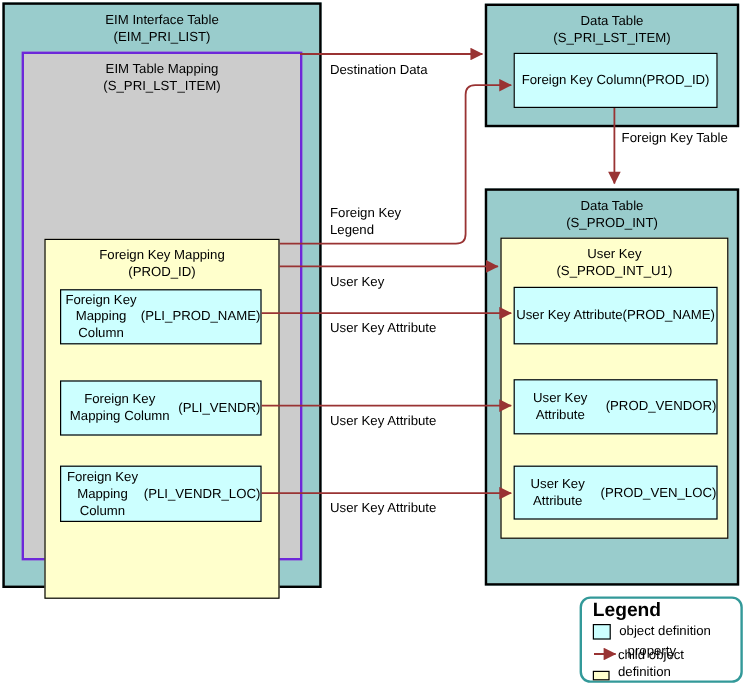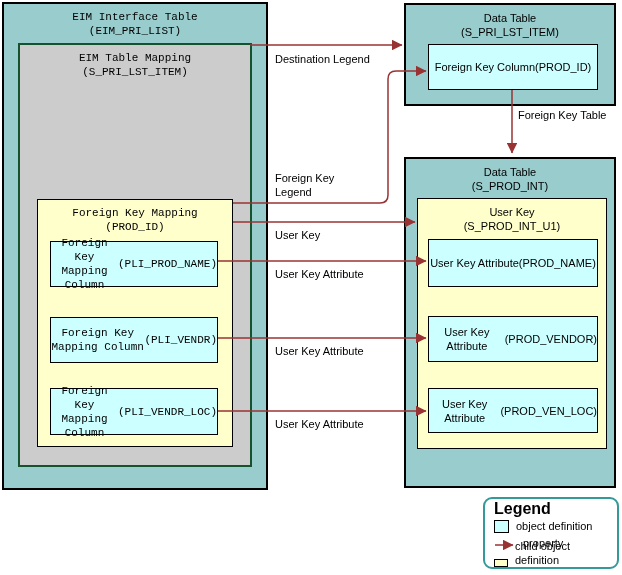--- a/index.html
+++ b/index.html
@@ -3,21 +3,21 @@
 <meta charset="utf-8">
 <style>
   html,body{margin:0;padding:0;background:#ffffff;}
   #stage{
     position:relative;width:622px;height:575px;background:#ffffff;
     font-family:"Liberation Sans",sans-serif;font-size:11px;line-height:14px;color:#000;
     overflow:hidden;
   }
   .box{position:absolute;box-sizing:border-box;}
   .teal{background:#99CCCC;border:2px solid #000;}
-  .gray{background:#CCCCCC;border:2px solid #14532d;}
+  .gray{background:#CCCCCC;border:2px solid #6d28d9;}
   .yellow{background:#FFFFCC;border:1px solid #000;}
   .cyan{background:#CCFFFF;border:1px solid #000;}
   .box-title{position:absolute;left:0;right:0;top:6px;text-align:center;}
   .leaf{display:flex;flex-direction:row;align-items:center;justify-content:center;text-align:center;}
   .arrow-label{position:absolute;white-space:nowrap;}
   #arrow-layer{position:absolute;left:0;top:0;pointer-events:none;}
   .arrow{stroke:#993333;stroke-width:1.5;fill:none;}
   
   #legend{
     position:absolute;left:483px;top:497px;width:136px;height:72px;box-sizing:border-box;
@@ -26,33 +26,33 @@
   #legend .legend-title{font-weight:bold;font-size:16px;line-height:14px;}
   #legend .legend-row{display:flex;align-items:flex-end;gap:7px;margin-top:4px;height:13px;}
   .swatch-object{width:15px;height:13px;background:#CCFFFF;border:1px solid #000;box-sizing:border-box;flex:0 0 auto;}
   .swatch-child{width:14px;height:8px;background:#FFFFCC;border:1px solid #000;box-sizing:border-box;flex:0 0 auto;}
 </style>
 </head>
 <body>
 
 <div id="stage">
 
-  <div class="box teal" style="left:2px;top:2px;width:266px;height:488px;font-family:Liberation Mono, monospace;">
+  <div class="box teal" style="left:2px;top:2px;width:266px;height:488px;">
     <div class="box-title">
       <div>EIM Interface Table</div>
       <div>(EIM_PRI_LIST)</div>
     </div>
 
     <div class="box gray" style="left:14px;top:39px;width:234px;height:424px;">
       <div class="box-title">
         <div>EIM Table Mapping</div>
         <div>(S_PRI_LST_ITEM)</div>
       </div>
 
-      <div class="box yellow" style="left:17px;top:154px;width:196px;height:248px;">
+      <div class="box yellow" style="left:17px;top:154px;width:196px;height:300px;">
         <div class="box-title">
           <div>Foreign Key  Mapping</div>
           <div>(PROD_ID)</div>
         </div>
 
         <div class="box cyan leaf" style="left:12px;top:41px;width:168px;height:46px;">
           <div>Foreign Key Mapping Column</div>
           <div>(PLI_PROD_NAME)</div>
         </div>
 
@@ -117,21 +117,21 @@
     </defs>
     <path class="arrow" d="M250 45 L402 45" marker-end="url(#arr)"></path>
     <path class="arrow" d="M233 203 L380 203 Q388 203 388 195 L388 79 Q388 71 396 71 L426 71" marker-end="url(#arr)"></path>
     <path class="arrow" d="M512 90 L512 153" marker-end="url(#arr)"></path>
     <path class="arrow" d="M233 222 L415 222" marker-end="url(#arr)"></path>
     <path class="arrow" d="M218 261 L426 261" marker-end="url(#arr)"></path>
     <path class="arrow" d="M218 338 L426 338" marker-end="url(#arr)"></path>
     <path class="arrow" d="M218 411 L426 411" marker-end="url(#arr)"></path>
   </svg>
 
-  <div class="arrow-label" style="left:275px;top:52px;">Destination Legend</div>
+  <div class="arrow-label" style="left:275px;top:52px;">Destination Data</div>
   <div class="arrow-label" style="left:275px;top:171px;">
     <div>Foreign Key</div>
     <div>Legend</div>
   </div>
   <div class="arrow-label" style="left:518px;top:108px;">Foreign Key Table</div>
   <div class="arrow-label" style="left:275px;top:228px;">User Key</div>
   <div class="arrow-label" style="left:275px;top:267px;">User Key Attribute</div>
   <div class="arrow-label" style="left:275px;top:344px;">User Key Attribute</div>
   <div class="arrow-label" style="left:275px;top:417px;">User Key Attribute</div>
 

